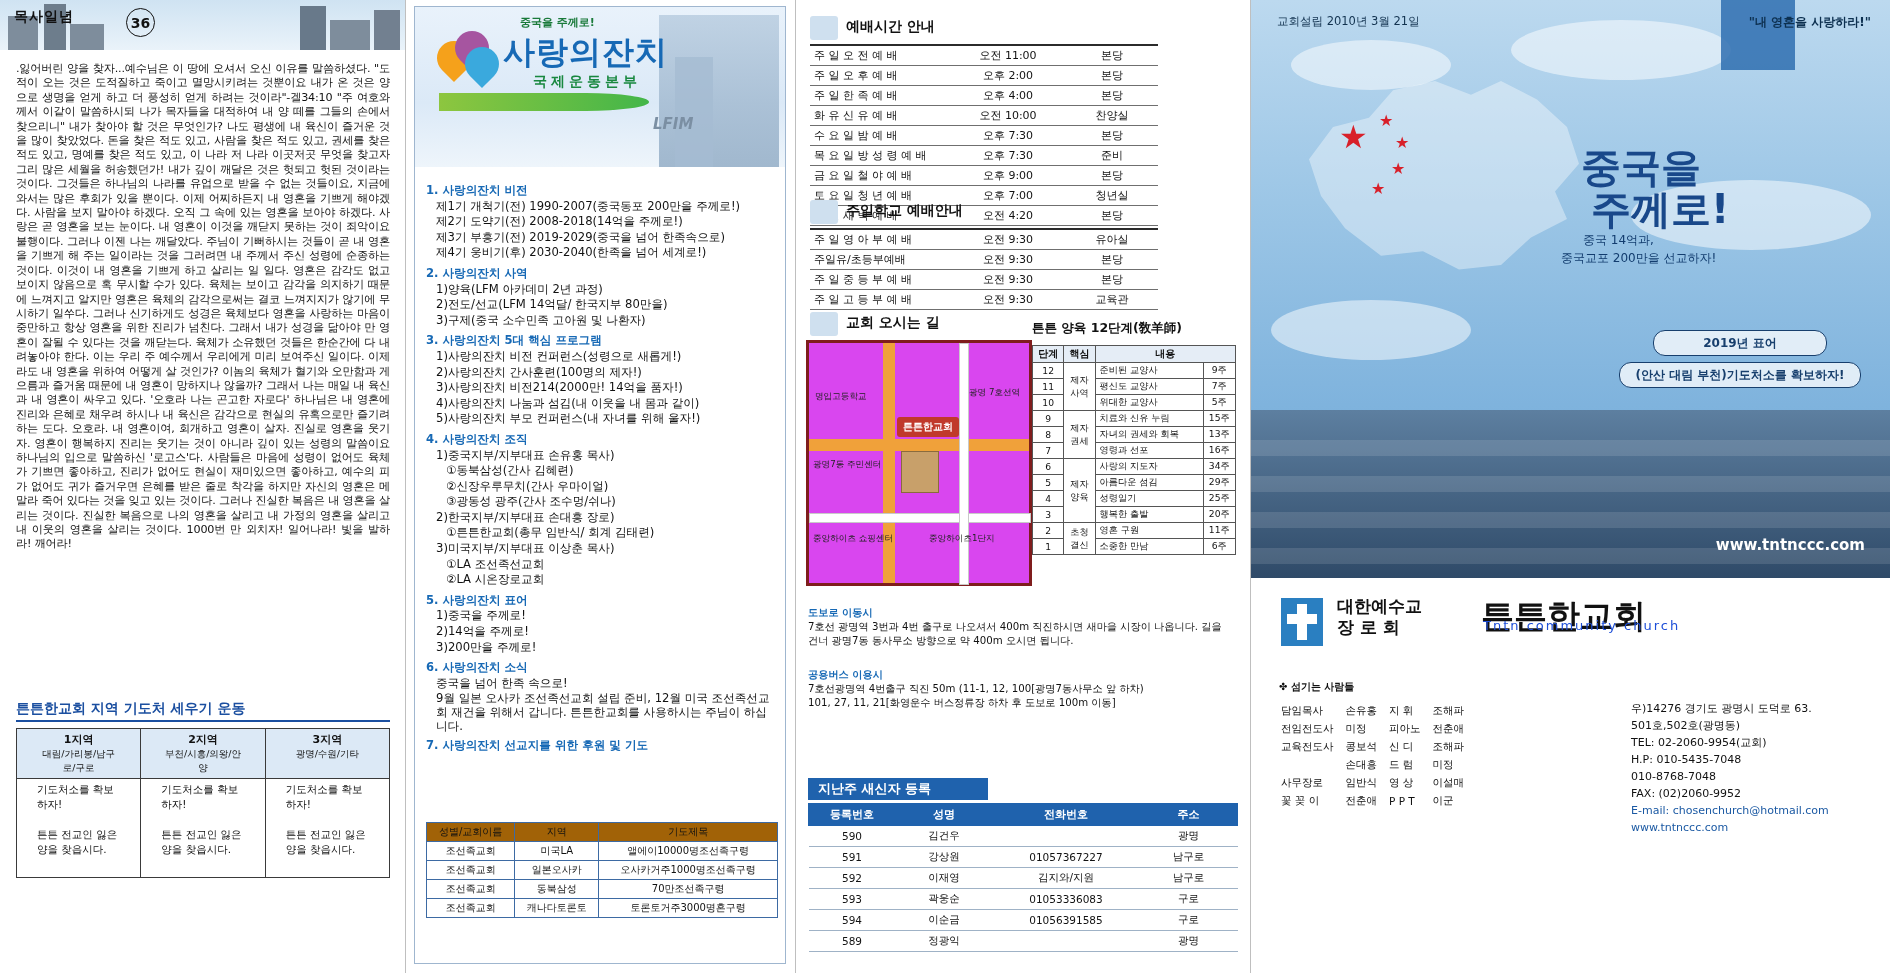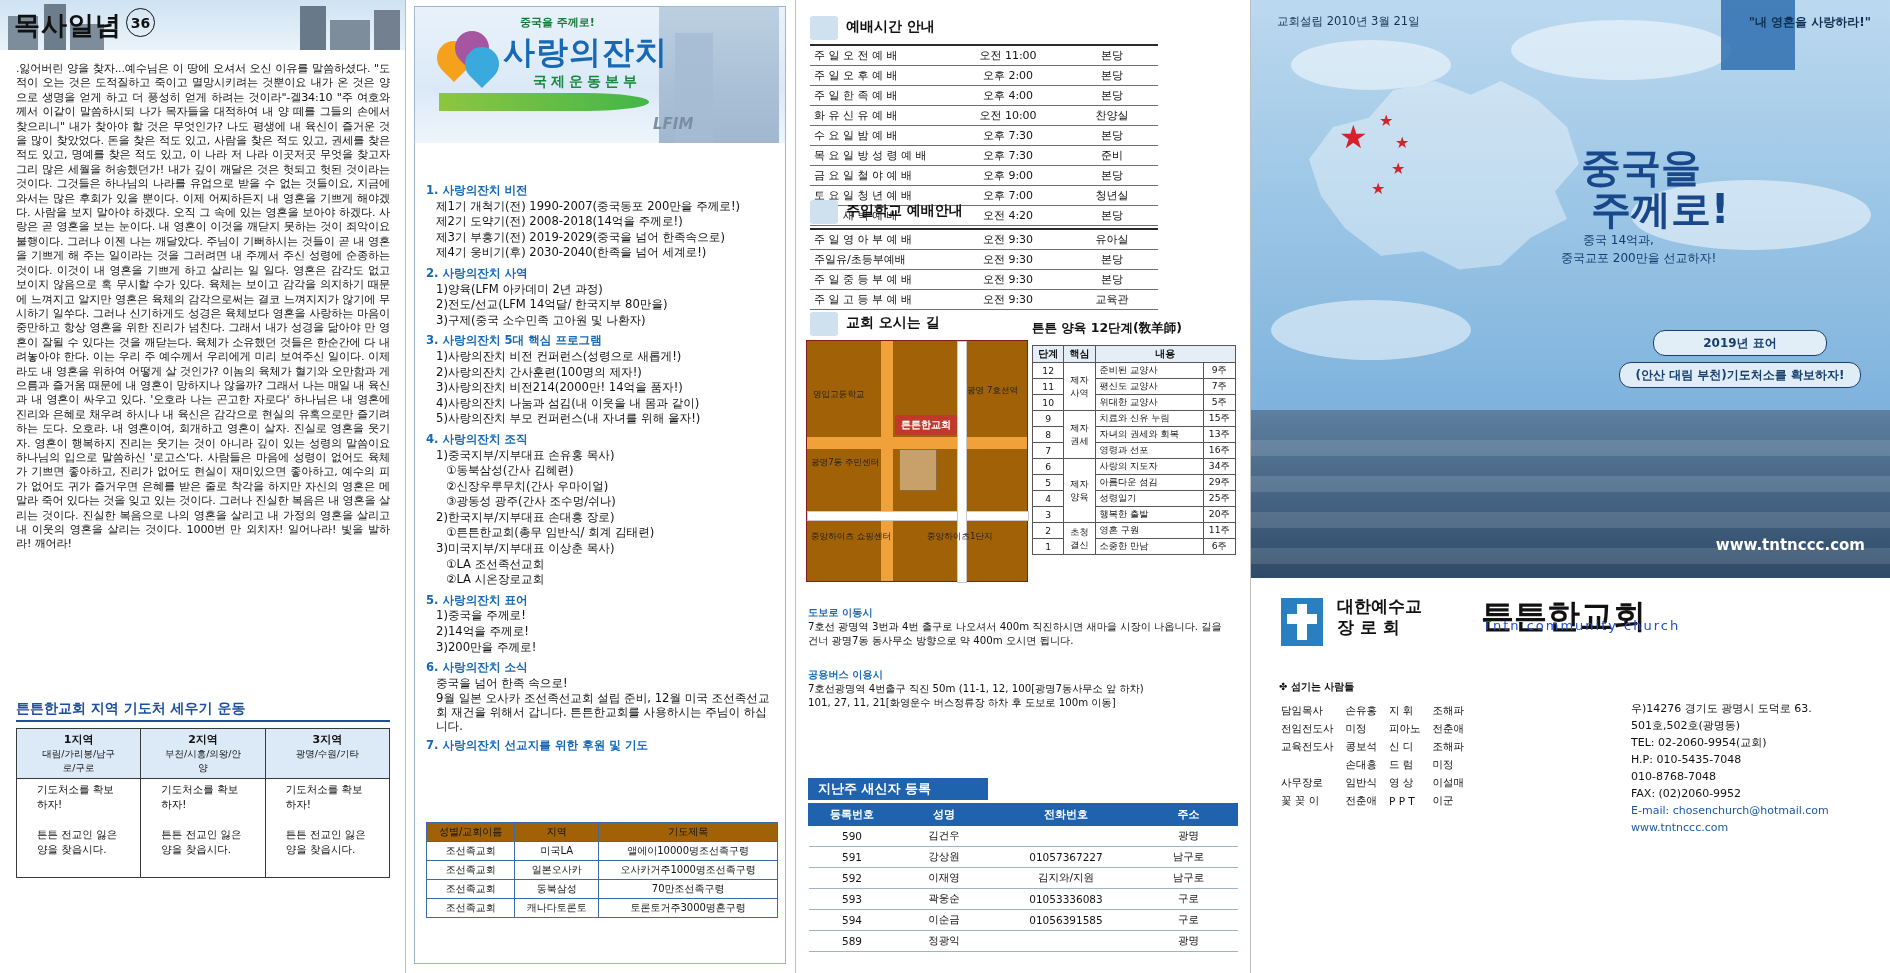--- a/index.html
+++ b/index.html
@@ -17,21 +17,21 @@
   .panel{position:relative;height:973px;box-sizing:border-box;}
   
   #panel1{width:405px;background:#fff;padding:0;}
   #panel1 .topimg{
     position:absolute;top:0;left:0;width:405px;height:50px;
     background:
       linear-gradient(180deg,#cfe3f2 0%,#eaf3fa 100%);
     overflow:hidden;
   }
   #panel1 .topimg .bld{position:absolute;bottom:0;background:#7e8d9c;}
-  .p1-title{position:absolute;top:8px;left:14px;font-size:26px;font-weight:bold;color:#111;letter-spacing:1px;}
+  .p1-title{position:absolute;top:8px;left:14px;font-size:14px;font-weight:bold;color:#111;letter-spacing:1px;}
   .p1-num{
     position:absolute;top:8px;left:126px;width:27px;height:27px;border-radius:50%;
     border:1.6px solid #111;display:flex;align-items:center;justify-content:center;
     font-size:14px;font-weight:bold;
   }
   .p1-body{
     position:absolute;top:62px;left:16px;width:374px;
     font-size:11.2px;line-height:14.4px;text-align:justify;color:#111;
     letter-spacing:-0.2px;
   }
@@ -40,21 +40,21 @@
     font-size:14px;font-weight:bold;color:#1b4fa0;
   }
   .p1-subline{position:absolute;left:16px;top:720px;width:374px;height:2px;background:#1b4fa0;}
   #p1table{position:absolute;left:16px;top:728px;width:374px;border-collapse:collapse;}
   #p1table td,#p1table th{border:1px solid #3a3a3a;padding:3px 20px;font-size:10.5px;vertical-align:top;}
   #p1table th{background:#dce9f6;font-weight:bold;text-align:center;font-size:11px;}
   #p1table .cell{height:92px;line-height:15px;}
   
   #panel2{width:390px;background:#fff;border-left:1px solid #bfbfbf;}
   #p2frame{position:absolute;left:8px;top:6px;width:372px;height:958px;border:1px solid #9fb6cf;box-sizing:border-box;}
-  #p2head{position:absolute;left:9px;top:7px;width:370px;height:136px;
+  #p2head{position:absolute;left:9px;top:7px;width:370px;height:160px;
     background:linear-gradient(180deg,#e9f2fb 0%,#dbe9f7 60%,#eef5fb 100%);overflow:hidden;}
   #p2head .chbld{position:absolute;right:6px;bottom:0;width:120px;height:152px;background:linear-gradient(180deg,#b9cde0,#93adc6);opacity:.85;}
   #p2head .chbld2{position:absolute;right:72px;bottom:0;width:38px;height:110px;background:#a5bcd2;opacity:.8;}
   .p2-topslogan{position:absolute;left:105px;top:8px;font-size:11px;font-weight:bold;color:#1a7a3a;}
   .p2-logo-heart{position:absolute;left:22px;top:24px;width:62px;height:52px;}
   .p2-logo-heart .h{position:absolute;width:34px;height:34px;border-radius:50% 50% 50% 0;transform:rotate(-45deg);}
   .p2-logo-heart .h1{left:0;top:10px;background:#f5a11b;}
   .p2-logo-heart .h2{left:18px;top:0;background:#a655a0;}
   .p2-logo-heart .h3{left:28px;top:16px;background:#3aa9dd;}
   .p2-bigtitle{position:absolute;left:88px;top:24px;font-size:32px;font-weight:bold;color:#1769b5;letter-spacing:1px;}
@@ -78,21 +78,21 @@
   table.sch td.t{width:132px;}
   table.sch td.m{width:108px;text-align:center;}
   table.sch td.p{width:84px;text-align:center;}
   table.sch tr.top td{border-top:2px solid #2b2b2b;}
   
   #step{position:absolute;left:236px;top:345px;border-collapse:collapse;width:204px;}
   #step th,#step td{border:1px solid #555;font-size:9.2px;padding:1px 2px;text-align:center;}
   #step th{background:#e5edf6;font-size:10px;}
   #step td.nm{text-align:left;padding-left:4px;}
   
-  #map{position:absolute;left:10px;top:340px;width:220px;height:240px;background:#a16207;border:1px solid #7f1d1d;}
+  #map{position:absolute;left:10px;top:340px;width:220px;height:240px;background:#d946ef;border:3px solid #7f1d1d;}
   #map .road{position:absolute;background:#f0a13a;}
   #map .roadw{position:absolute;background:#ffffff;border:1px solid #c9c9c9;}
   #map .lbl{position:absolute;font-size:8.6px;color:#222;}
   #map .church{position:absolute;left:88px;top:74px;background:#c0392b;color:#fff;font-size:10px;font-weight:bold;padding:3px 6px;border-radius:3px;}
   #map .bld{position:absolute;left:92px;top:108px;width:36px;height:40px;background:#c8a06a;border:1px solid #8a6b3d;}
   .p3-note{position:absolute;font-size:10.2px;line-height:14px;color:#111;width:420px;}
   .p3-note b{color:#1769b5;}
   #newcomer{position:absolute;left:12px;top:778px;width:430px;}
   #newcomer .bar{width:180px;height:22px;background:#1f62ad;color:#fff;font-weight:bold;font-size:13px;
     display:flex;align-items:center;padding-left:10px;box-sizing:border-box;}

